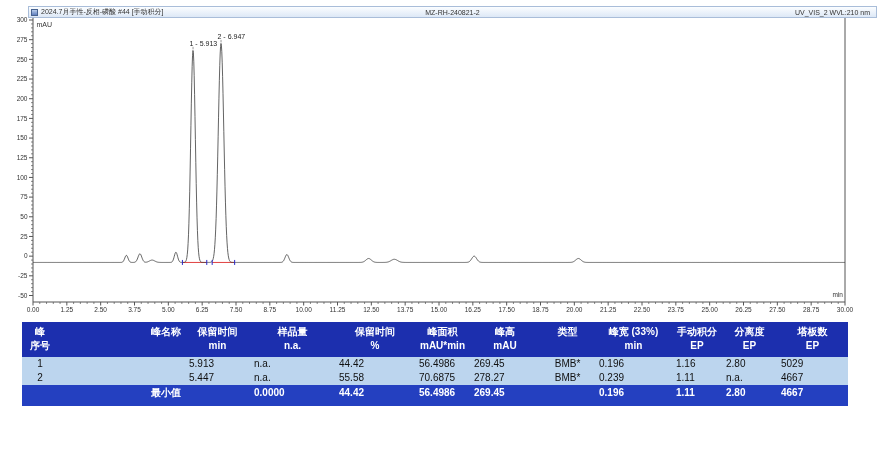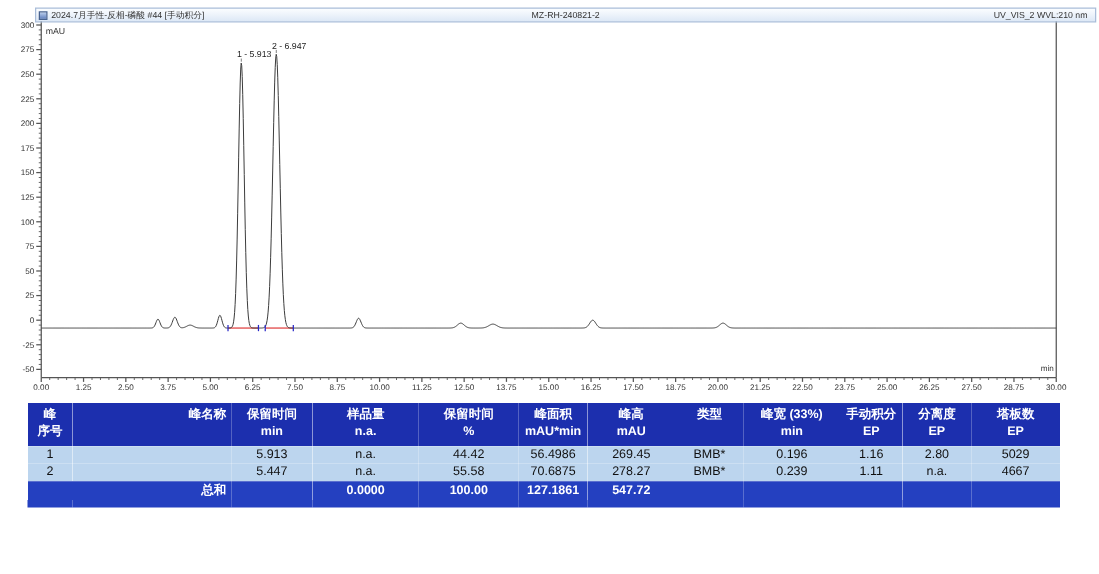--- a/index.html
+++ b/index.html
@@ -34,21 +34,21 @@
   }
   .tablewrap th,.tablewrap td{padding:0 4px;overflow:hidden;}
   .tablewrap thead th{
     background:var(--header-bg,#1c2fae);color:#fff;font-weight:bold;
     vertical-align:top;padding-top:3px;padding-bottom:4px;
   }
   .tablewrap thead .t1,.tablewrap thead .t2{line-height:14px;min-height:14px;}
   .data-row td{background:var(--row-bg,#bcd5ee);color:#101010;line-height:14px;}
   .summary-row td{background:var(--summary-bg,#2440c0);color:#fff;font-weight:bold;line-height:15px;}
   .summary-row.first td{border-top:2px solid #000;}
-  .al{text-align:right}.ac{text-align:center}.ar{text-align:center;padding-right:5px;}
+  .al{text-align:right}.ac{text-align:center}.ar{text-align:left;padding-right:5px;}
 </style>
 </head>
 <body>
 
 <div class="screen">
 
   <svg class="chart-svg" width="879" height="320">
       <line x1="33" y1="14" x2="33" y2="302" stroke="#555555" stroke-width="1"></line>
       <line x1="33" y1="302" x2="845" y2="302" stroke="#555555" stroke-width="1"></line>
       <line x1="845" y1="14" x2="845" y2="302" stroke="#555555" stroke-width="1"></line>
@@ -397,29 +397,29 @@
             <td class="ar">55.58</td>
             <td class="ar">70.6875</td>
             <td class="ar">278.27</td>
             <td class="ac">BMB*</td>
             <td class="ar">0.239</td>
             <td class="ar">1.11</td>
             <td class="ar">n.a.</td>
             <td class="ar">4667</td>
           </tr>
           <tr class="summary-row">
-            <td colspan="2" class="al">总和</td>
+            <td colspan="2" class="al">最小值</td>
             <td class="ar"></td>
             <td class="ar">0.0000</td>
-            <td class="ar">100.00</td>
-            <td class="ar">127.1861</td>
-            <td class="ar">547.72</td>
+            <td class="ar">44.42</td>
+            <td class="ar">56.4986</td>
+            <td class="ar">269.45</td>
             <td class="ac"></td>
-            <td class="ar"></td>
-            <td class="ar"></td>
-            <td class="ar"></td>
-            <td class="ar"></td>
+            <td class="ar">0.196</td>
+            <td class="ar">1.11</td>
+            <td class="ar">2.80</td>
+            <td class="ar">4667</td>
           </tr>
         </tbody>
       </table>
   </div>
 
 </div>
 
 </body></html>

